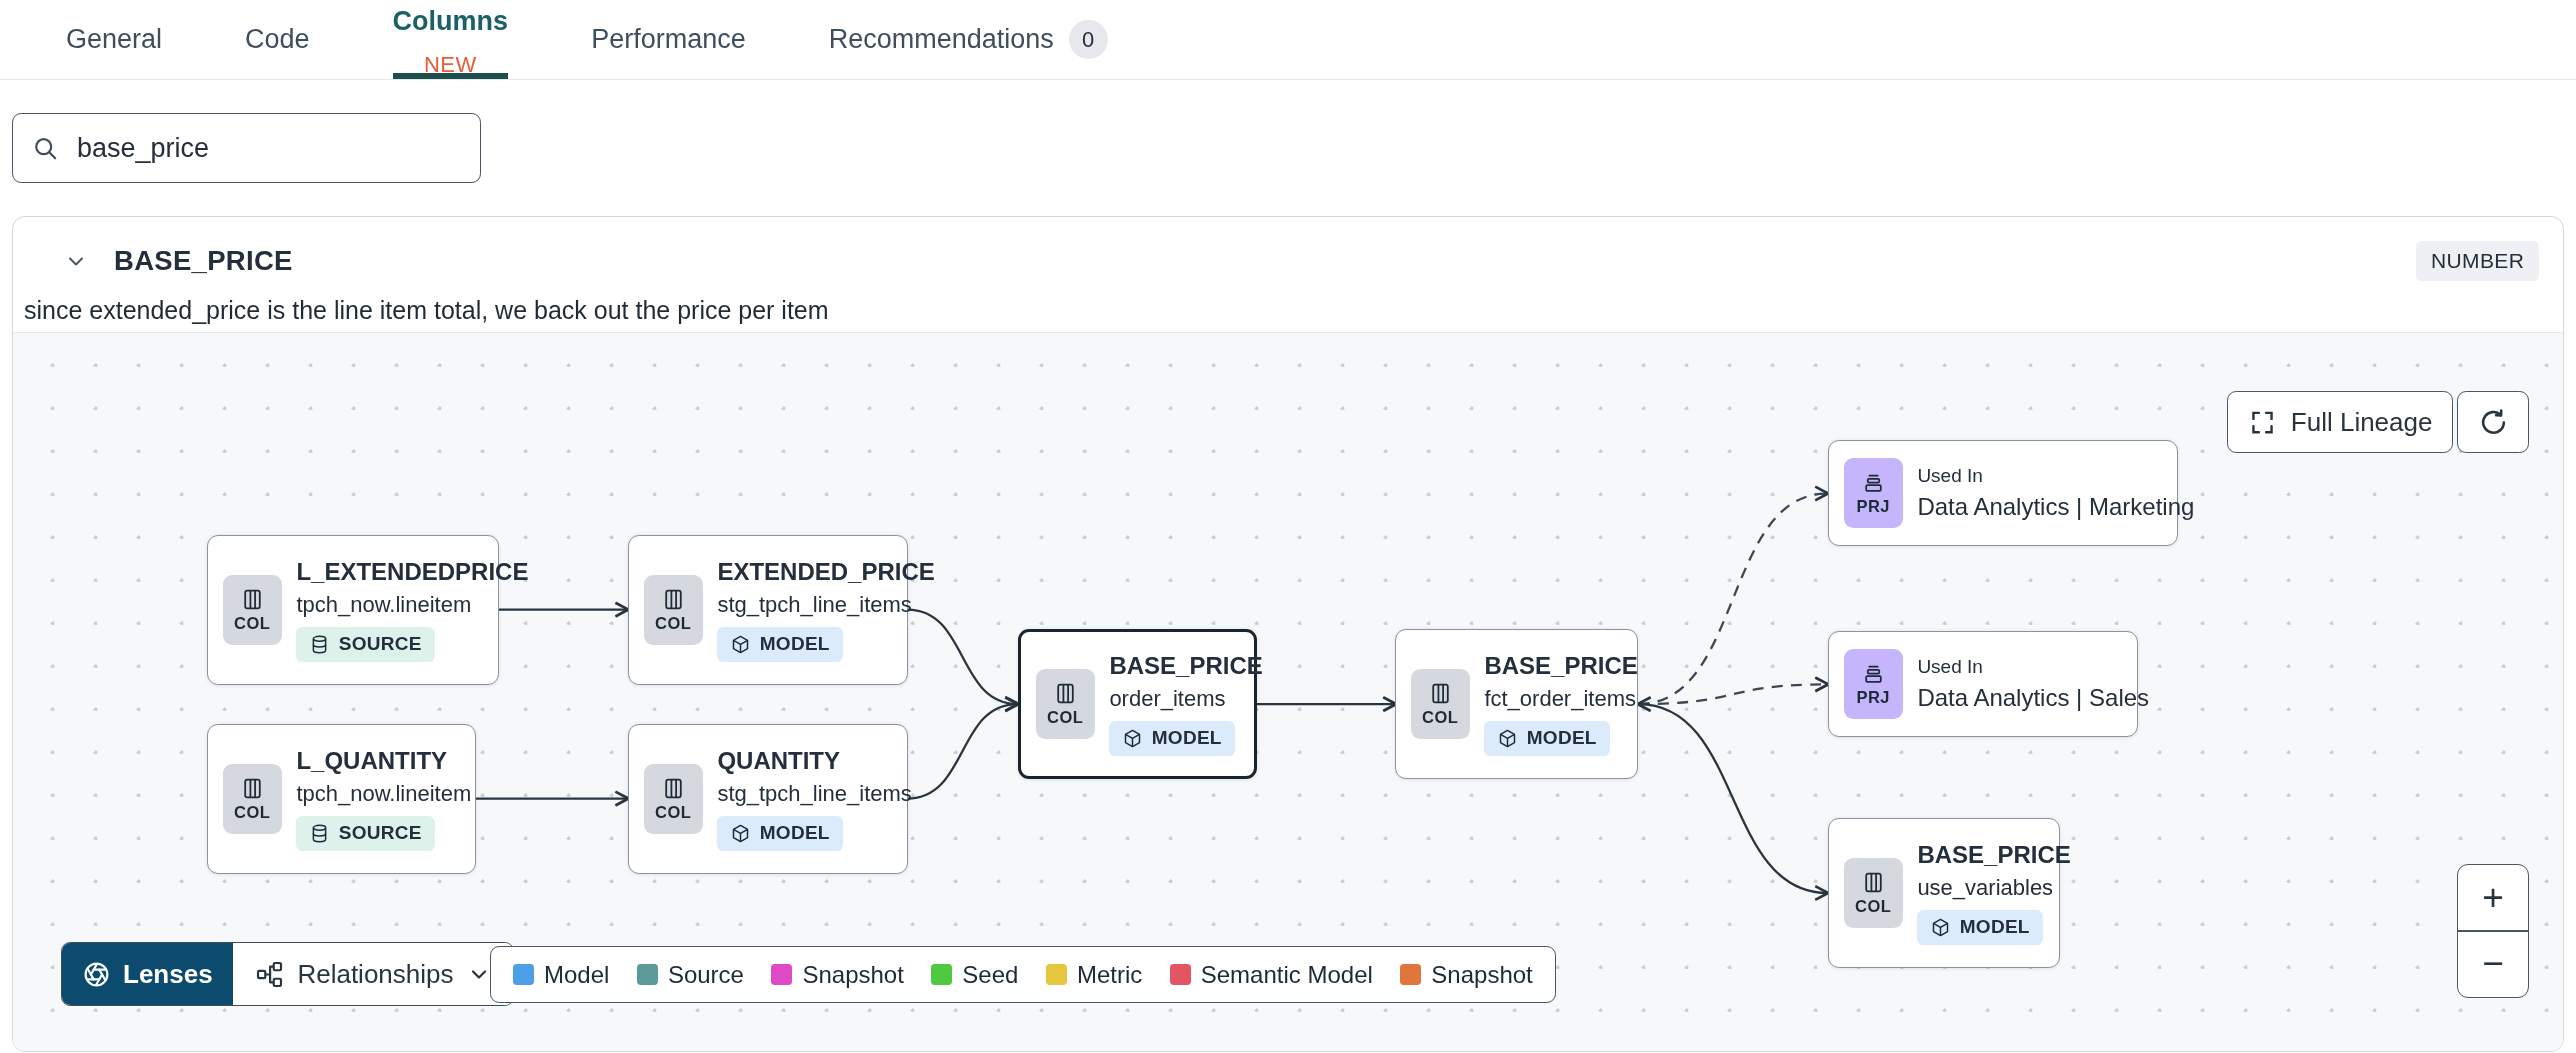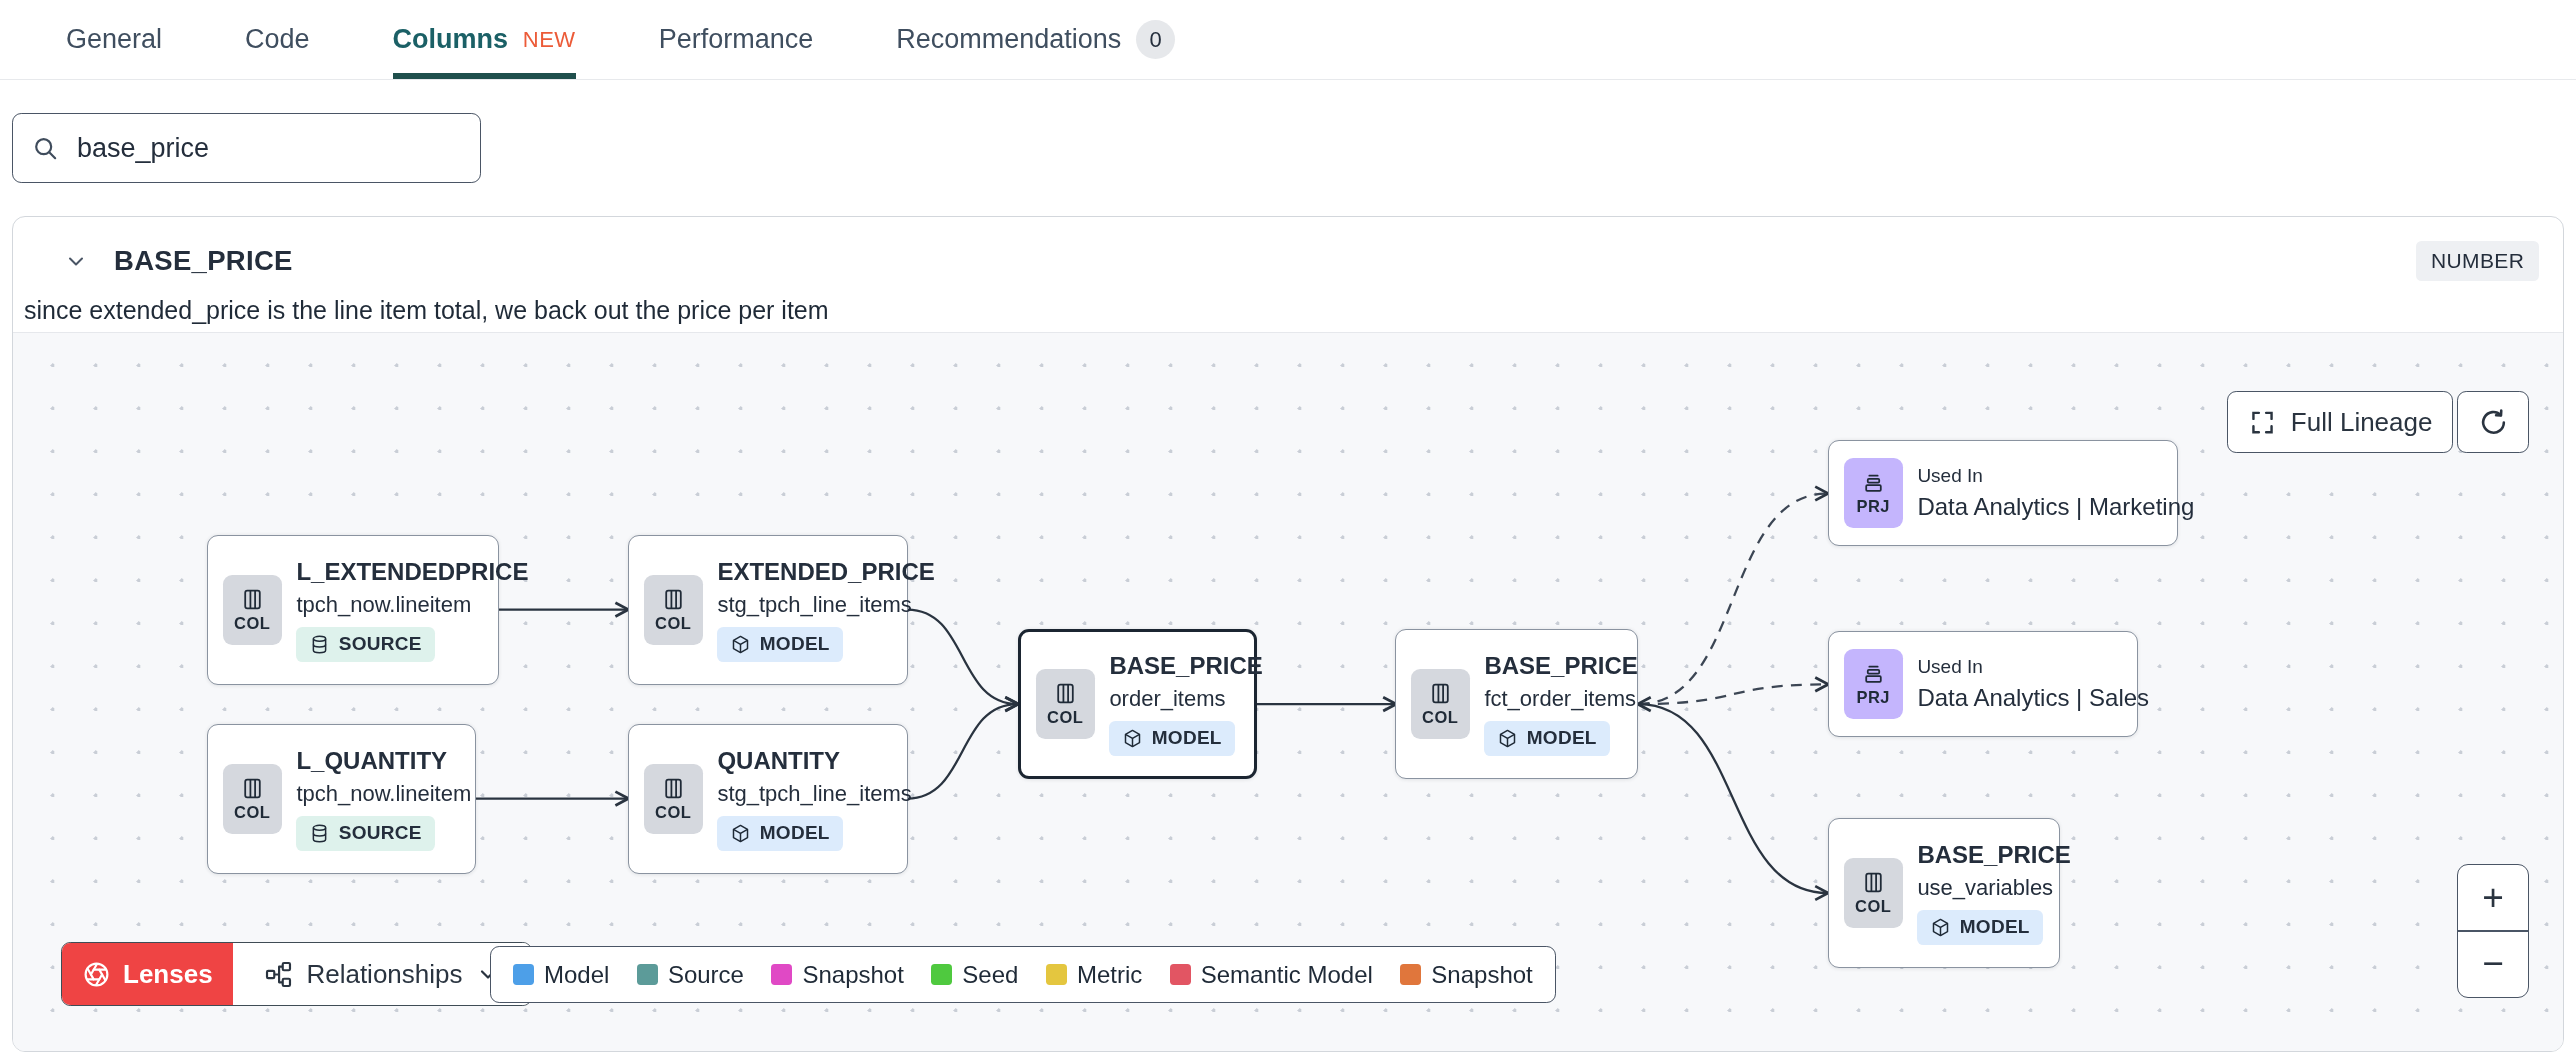--- a/index.html
+++ b/index.html
@@ -5,21 +5,21 @@
   html,body{margin:0;padding:0;width:2576px;height:1053px;overflow:hidden;background:#fff;
     font-family:"Liberation Sans","DejaVu Sans",sans-serif;color:#242e3c;}
   *{box-sizing:border-box;}
   button{font-family:inherit;color:inherit;background:none;border:none;padding:0;cursor:pointer;}
 
   
   .tabbar{height:80px;display:flex;align-items:stretch;padding-left:66px;gap:83px;
     border-bottom:1.8px solid #e7e9ec;background:#fff;}
   .tab{display:flex;align-items:center;gap:14.7px;font-size:27px;font-weight:500;color:#3f4e5f;
     border-bottom:6.4px solid transparent;padding-top:6.4px;}
-  .tab.active{color:#1b6066;font-weight:700;border-bottom-color:#1f4f4c;}
+  .tab.active{color:#1b6066;font-weight:700;border-bottom-color:#1f4f4c;flex-direction:column;}
   .tab .new-badge{color:#ec5b38;font-size:22px;font-weight:400;letter-spacing:0.5px;}
   .tab .count-badge{background:#e6e8eb;border-radius:50%;width:39px;height:39px;display:flex;
     align-items:center;justify-content:center;font-size:22px;color:#242e3c;font-weight:400;}
 
   
   .search-row{padding:33px 0 0 12px;}
   .search-box{width:469px;height:70px;border:1.8px solid #4a5565;border-radius:9.2px;background:#fff;
     display:flex;align-items:center;padding:0 18.3px;gap:14.7px;}
   .search-box svg{flex:none;}
   .search-input{border:none;outline:none;font-size:27px;font-family:inherit;color:#242e3c;width:100%;background:transparent;}
@@ -61,23 +61,23 @@
   .node-eyebrow{font-size:19px;}
   .node-title2{font-size:24px;font-weight:500;margin-top:6.4px;white-space:nowrap;}
 
   
   .btn{position:absolute;z-index:3;background:#fff;border:1.8px solid #4a5565;border-radius:9.2px;
     display:flex;align-items:center;justify-content:center;font-size:26px;color:#2a3440;}
   .full-lineage{left:2214px;top:58px;height:62px;padding:0 20px;gap:13.8px;}
   .refresh{left:2444px;top:58px;width:72px;height:62px;}
   .lens-group{position:absolute;z-index:3;left:48px;top:609px;height:64px;display:flex;
     border:1.8px solid #3f4c55;border-radius:9.2px;overflow:hidden;background:#fff;}
-  .lenses-btn{background:#ef4444;color:#fff;display:flex;align-items:center;gap:12px;
+  .lenses-btn{background:#0c4a6e;color:#fff;display:flex;align-items:center;gap:12px;
     padding:0 20px;font-size:26px;font-weight:600;}
-  .rel-btn{background:#fff;display:flex;align-items:center;gap:13.8px;padding:0 31px;font-size:26px;color:#2a3440;}
+  .rel-btn{background:#fff;display:flex;align-items:center;gap:13.8px;padding:0 22px;font-size:26px;color:#2a3440;}
   .legend{position:absolute;z-index:3;left:477px;top:613px;height:57px;background:#fff;
     border:1.8px solid #4a5565;border-radius:9.2px;display:flex;align-items:center;gap:27.5px;padding:0 22px;}
   .legend-item{display:flex;align-items:center;gap:10px;font-size:24px;color:#1f2a37;}
   .swatch{width:21px;height:21px;border-radius:3.7px;flex:none;}
   .zoomctl{position:absolute;z-index:3;left:2444px;top:531px;width:72px;height:134px;background:#fff;
     border:1.8px solid #4a5565;border-radius:11px;display:flex;flex-direction:column;overflow:hidden;}
   .zoomctl button{flex:1;font-size:37px;color:#2a3440;display:flex;align-items:center;justify-content:center;}
   .zoomctl .divider{height:1.8px;background:#4a5565;}
 </style>
 </head>

